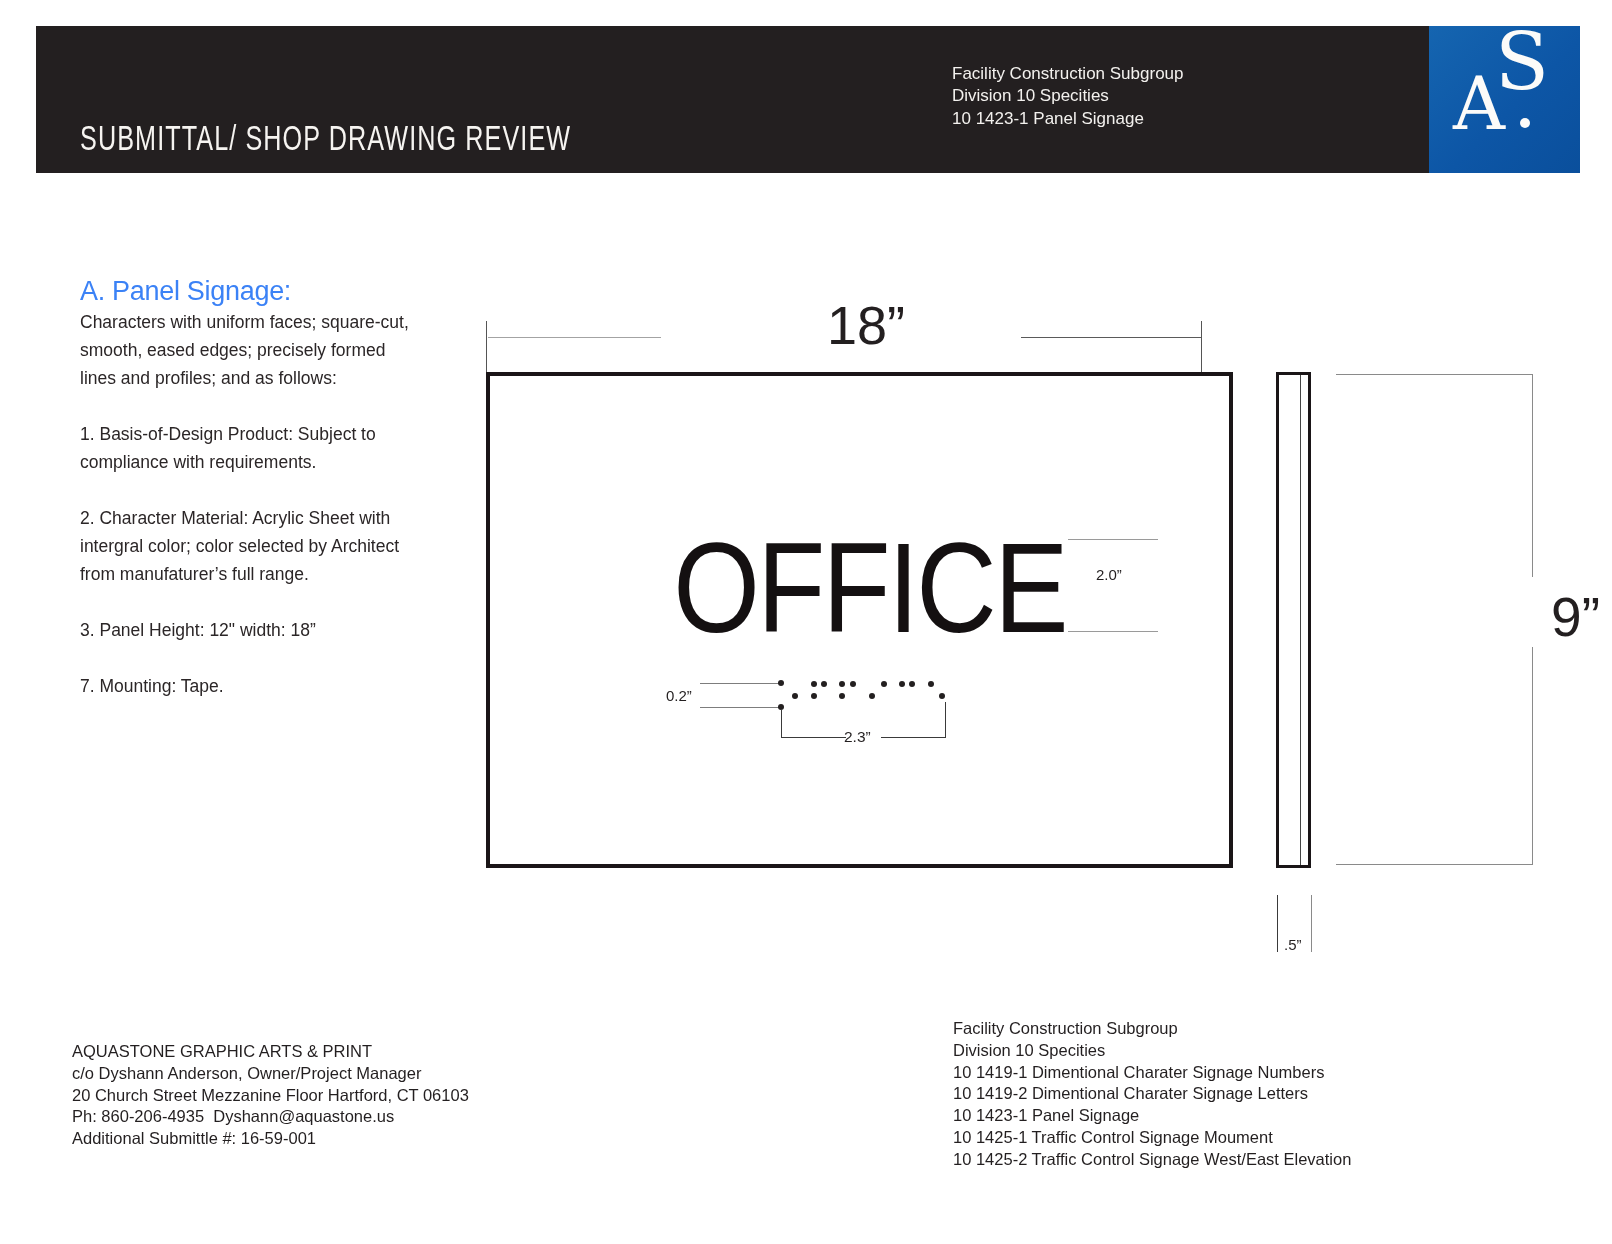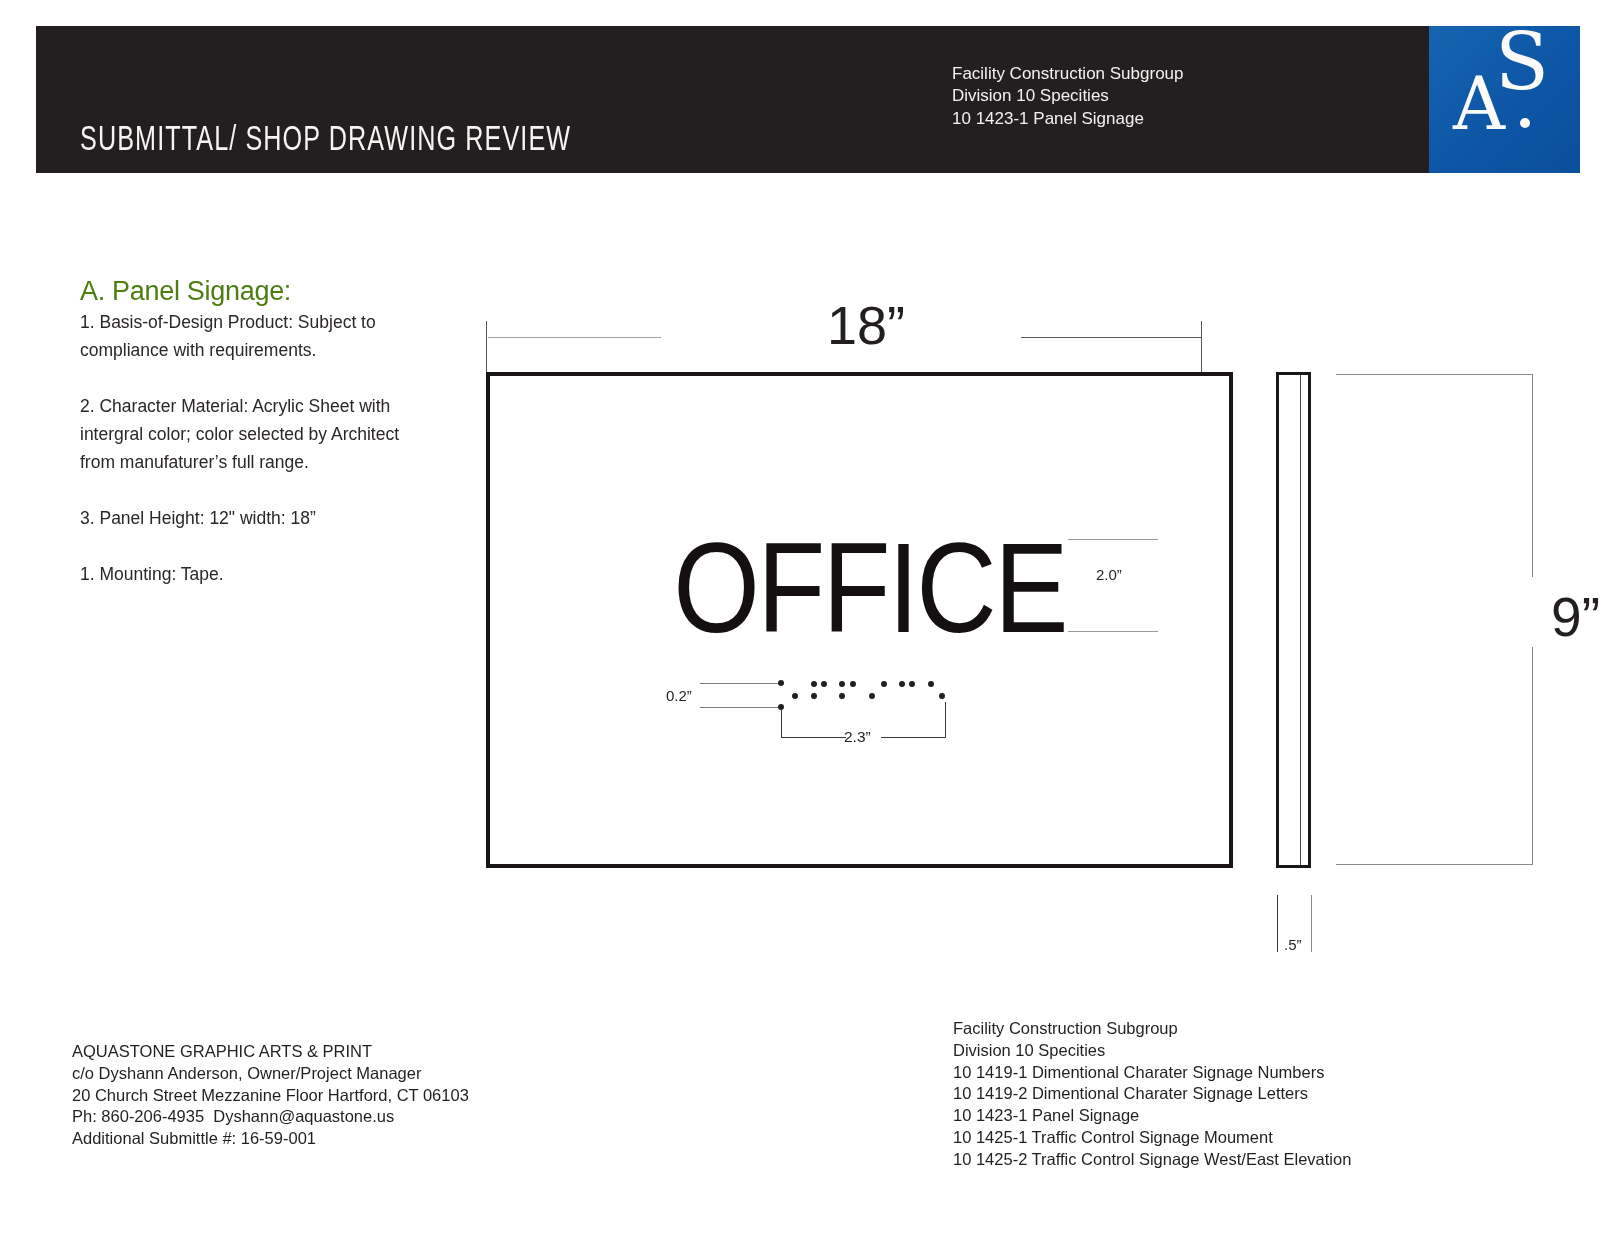--- a/index.html
+++ b/index.html
@@ -12,21 +12,21 @@
                   white-space:nowrap; transform:scaleX(0.72); transform-origin:left center; }
   .header-meta { position:absolute; left:916px; top:37px; color:#f3f1ee; font-size:17px; line-height:22.3px; white-space:pre; }
   .logo { position:absolute; left:1429px; top:26px; width:151px; height:147px;
           background:linear-gradient(135deg,#1565b0 0%, #0d56a6 55%, #0a4f9c 100%); overflow:hidden; }
   .logo .la { position:absolute; left:24px; top:42px; font-family:"DejaVu Serif", serif; font-size:72px; color:#fcfbf9; line-height:1; }
   .logo .ls { position:absolute; left:66px; top:-3px; font-family:"DejaVu Serif", serif; font-size:79px; color:#fcfbf9; line-height:1; }
   .logo .ldot { position:absolute; left:91px; top:92px; width:10px; height:10px; border-radius:50%; background:#fcfbf9; }
 
   
   .spec { position:absolute; left:80px; top:275px; width:340px; }
-  .spec h2 { font-size:27px; font-weight:normal; line-height:32px; color:#4d7c0f; letter-spacing:-0.3px; }
+  .spec h2 { font-size:27px; font-weight:normal; line-height:32px; color:#3b82f6; letter-spacing:-0.3px; }
   .spec p { font-size:17.5px; line-height:28px; margin:0 0 28px 0; white-space:pre-line; color:#2b2627; }
   .spec p:first-of-type { margin-top:1px; }
 
   
   .hline { position:absolute; height:1px; background:#8a8a8a; }
   .vline { position:absolute; width:1px; background:#555555; }
   .panel { position:absolute; left:486px; top:372px; width:747px; height:496px; border:4px solid #1a1517; background:#ffffff; }
   .panel-word { position:absolute; left:496px; top:524px; width:747px; height:128px; line-height:128px;
                 text-align:center; font-size:128px; letter-spacing:-3px; color:#141011; white-space:nowrap;
                 transform:scaleX(0.87); transform-origin:center; }
@@ -50,27 +50,30 @@
   </div>
 
   <div class="logo">
     <span class="la">A</span>
     <span class="ls">S</span>
     <span class="ldot"></span>
   </div>
 
   <div class="spec">
     <h2>A. Panel Signage:</h2>
+    <p>Characters with uniform faces; square-cut,
+smooth, eased edges; precisely formed
+lines and profiles; and as follows:</p>
     <p>1. Basis-of-Design Product: Subject to
 compliance with requirements.</p>
     <p>2. Character Material: Acrylic Sheet with
 intergral color; color selected by Architect
 from manufaturer’s full range.</p>
     <p>3. Panel Height: 12" width: 18”</p>
-    <p>1. Mounting: Tape.</p>
+    <p>7. Mounting: Tape.</p>
   </div>
 
   <div class="vline" style="left:486px; top:321px; height:51px;"></div>
   <div class="hline" style="left:488px; top:337px; width:173px; background:#a3a3a3;"></div>
   <div class="dim-big" style="left:795px; top:294px; width:110px;">18”</div>
   <div class="hline" style="left:1021px; top:337px; width:180px; background:#5a5a5a;"></div>
   <div class="vline" style="left:1201px; top:321px; height:51px;"></div>
 
   <div class="panel"></div>
   <div class="panel-word">OFFICE</div>

